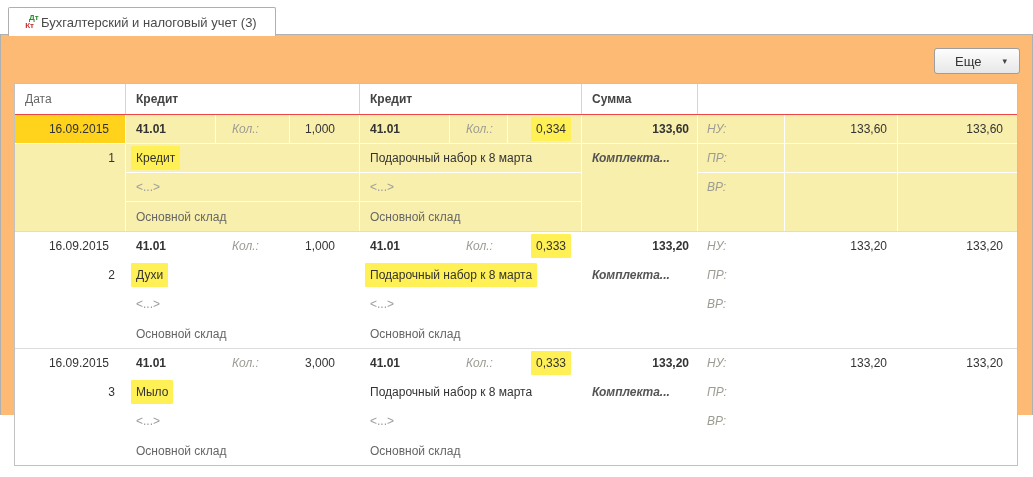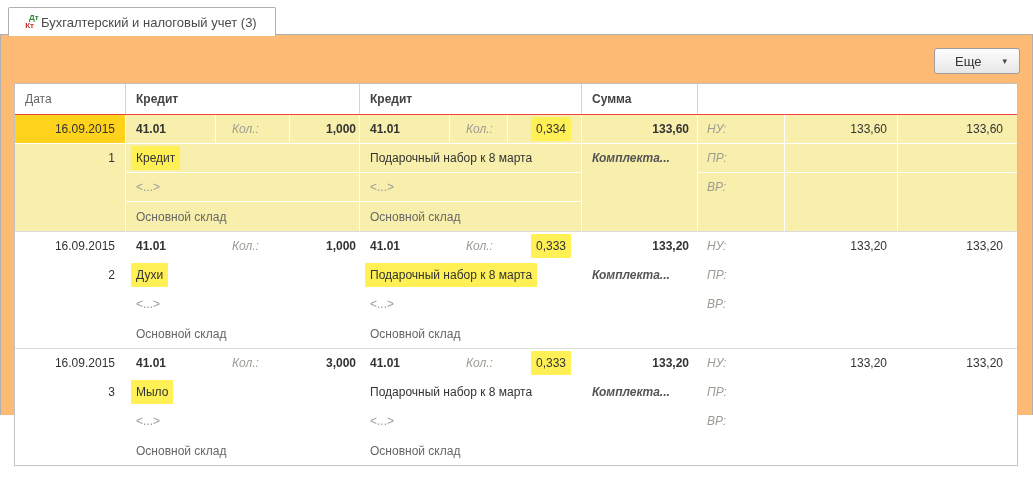--- a/index.html
+++ b/index.html
@@ -43,27 +43,27 @@
     grid-template-columns:111px 90px 74px 70px 90px 58px 74px 116px 87px 113px 119px;
     grid-template-rows:29px 29px 29px 29px; background:#fff; }
   .trow + .trow { border-top:1px solid #DCDCDC; }
   .trow.selected { background:#F9EFAC; }
 
   .tcell { display:flex; align-items:center; font-size:12px; color:#333;
     white-space:nowrap; overflow:hidden;
     border-right:1px solid #fff; border-bottom:1px solid #fff; }
   .nb-b { border-bottom:none; } .nb-r { border-right:none; }
 
-  .c-date { grid-column:1; grid-row:1; justify-content:flex-end; padding-right:10px; }
+  .c-date { grid-column:1; grid-row:1; justify-content:flex-end; padding-right:16px; }
   .c-date.cur { background:#FFD21C; }
   .c-num  { grid-column:1; grid-row:2/5; justify-content:flex-end; padding-right:10px;
             align-items:flex-start; line-height:29px; }
   .c-dacc { grid-column:2; grid-row:1; font-weight:bold; padding-left:10px; }
   .c-dlbl { grid-column:3; grid-row:1; }
-  .c-dqty { grid-column:4; grid-row:1; justify-content:flex-end; padding-right:3px;font-weight:bold; }
+  .c-dqty { grid-column:4; grid-row:1; justify-content:flex-end; padding-right:24px; }
   .c-dsub1{ grid-column:2/5; grid-row:2; padding-left:5px; }
   .c-dsub2{ grid-column:2/5; grid-row:3; padding-left:10px; color:#9C9C9C; }
   .c-dsub3{ grid-column:2/5; grid-row:4; padding-left:10px; color:#666; }
   .c-cacc { grid-column:5; grid-row:1; font-weight:bold; padding-left:10px; }
   .c-clbl { grid-column:6; grid-row:1; }
   .c-cqty { grid-column:7; grid-row:1; justify-content:flex-end; padding-right:10px; }
   .c-csub1{ grid-column:5/8; grid-row:2; padding-left:5px; }
   .c-csub2{ grid-column:5/8; grid-row:3; padding-left:10px; color:#9C9C9C; }
   .c-csub3{ grid-column:5/8; grid-row:4; padding-left:10px; color:#666; }
   .c-sum  { grid-column:8; grid-row:1; font-weight:bold; justify-content:flex-end; padding-right:8px; }

